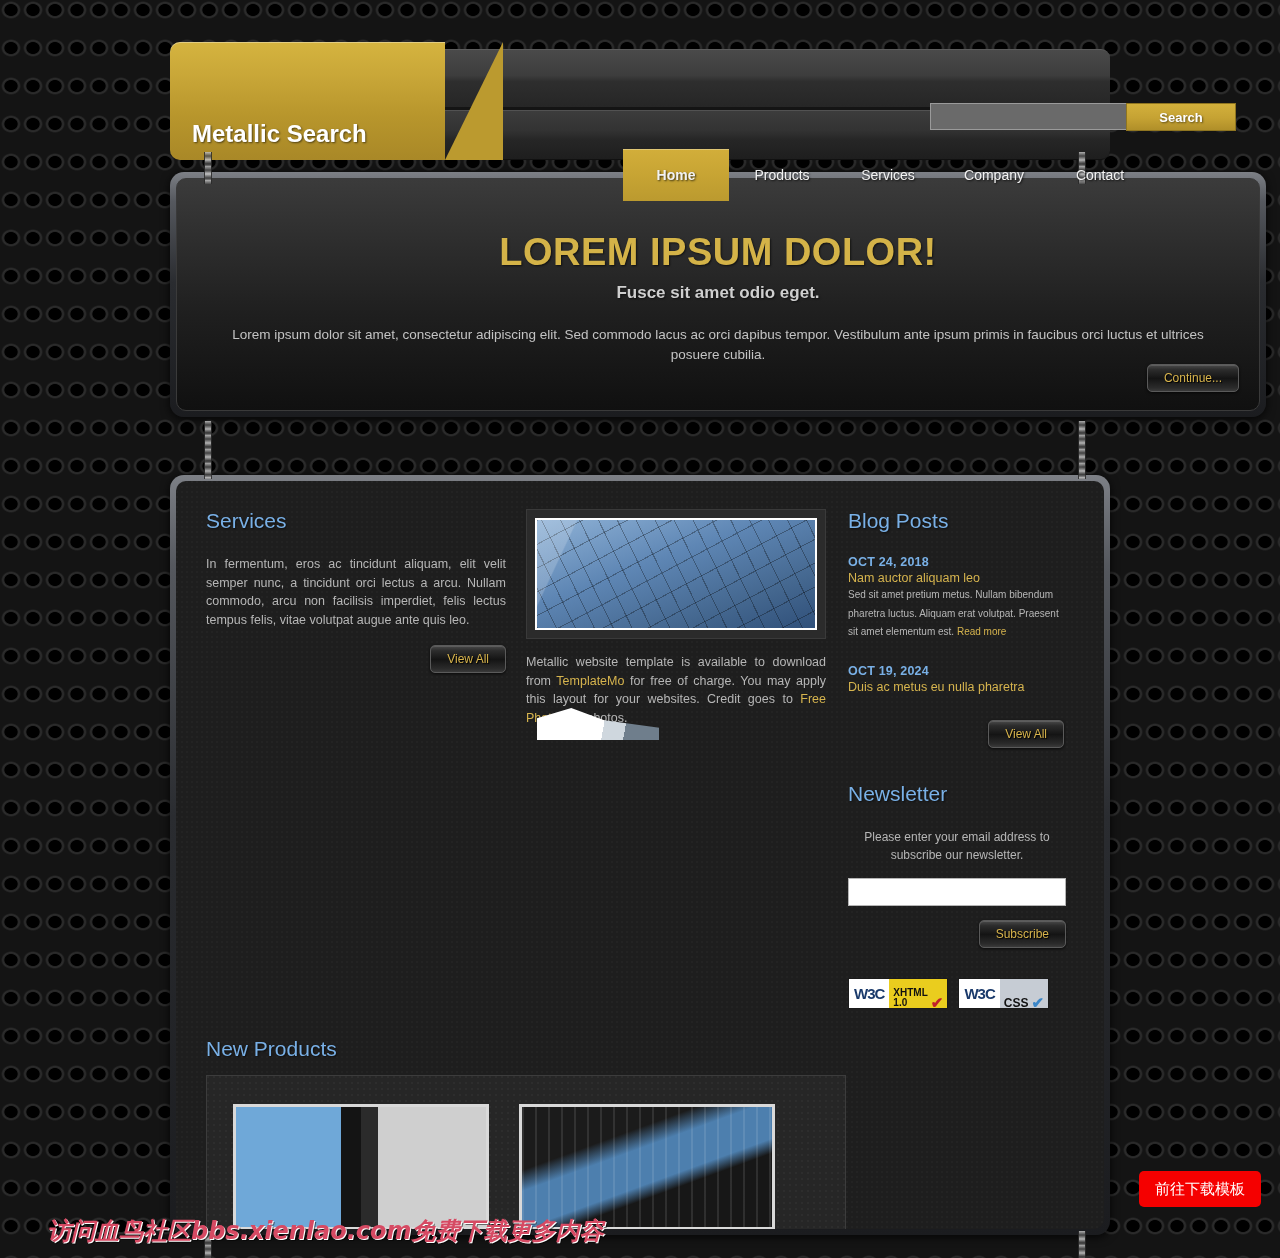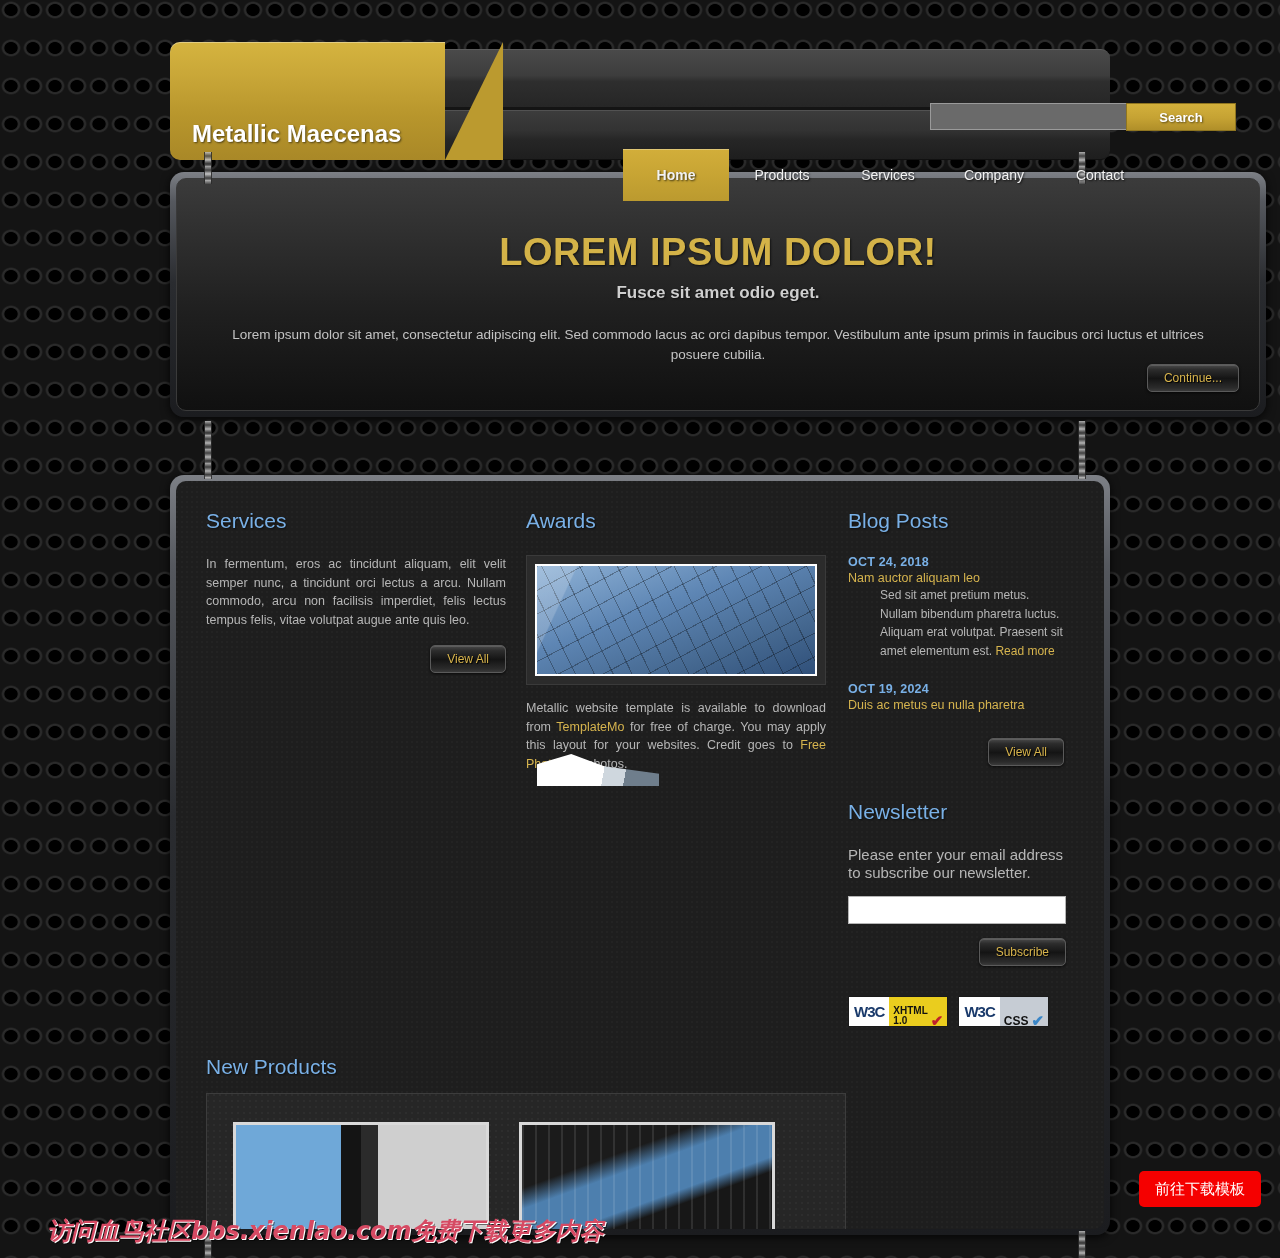--- a/index.html
+++ b/index.html
@@ -307,24 +307,23 @@
     letter-spacing: .2px;
   }
   .blog-title {
     color: #d6b44e;
     font-size: 12.5px;
     cursor: pointer;
     margin-top: 2px;
   }
   .blog-text {
     color: #b6b6b6;
-    font-size: 12px;
+    font-size: 10px;
     line-height: 18.5px;
     margin-top: 1px;
-    margin-left: 32px;
   }
   .blog-gap { height: 22px; }
 
   
   .np-wrap { margin-top: 28px; display: flex; }
   .np-left { width: 640px; }
   .np-box {
     margin-top: 14px;
     background: #262626;
     background-image: radial-gradient(circle at 1px 1px, rgba(255,255,255,.03) 1px, transparent 1px);
@@ -346,21 +345,21 @@
       #6fa8d8;
   }
   .np-img-2 {
     background:
       repeating-linear-gradient(90deg, rgba(255,255,255,.10) 0 2px, transparent 2px 13px),
       linear-gradient(160deg, #1b1b1b 0 30%, #4d7fae 40% 58%, #171717 65% 100%);
   }
 
   
   .newsletter { margin-top: 34px; width: 218px; }
-  .nl-text { color: #b6b6b6; font-size: 15px; line-height: 18px; }
+  .nl-text { color: #b6b6b6; font-size: 12px; line-height: 18px; text-align: center; }
   .nl-input {
     width: 218px;
     height: 28px;
     background: #fff;
     border: 1px solid #b5b5b5;
     margin-top: 14px;
     outline: none;
     padding: 0 6px;
     font-size: 12px;
     font-family: "Liberation Sans", sans-serif;
@@ -441,21 +440,21 @@
   <div class="chain" style="left:204px; top:421px; height:58px;"></div>
   <div class="chain" style="left:1078px; top:421px; height:58px;"></div>
   <div class="chain" style="left:204px; top:1231px; height:27px;"></div>
   <div class="chain" style="left:1078px; top:1231px; height:27px;"></div>
 
   <div class="header-wrap">
     <div class="header-bar-top"></div>
     <div class="header-bar-bot"></div>
 
     <div class="logo-plate"></div>
-    <div class="logo-text">Metallic Maecenas</div>
+    <div class="logo-text">Metallic Search</div>
 
     <input class="search-input" type="text" placeholder="" style="">
     <button class="search-btn">Search</button>
 
     <div class="nav">
       <div class="nav-item active">Home</div>
       <div class="nav-item">Products</div>
       <div class="nav-item">Services</div>
       <div class="nav-item">Company</div>
       <div class="nav-item">Contact</div>
@@ -480,21 +479,20 @@
 
         <div class="col-services">
           <h2 class="sect">Services</h2>
           <p class="body">In fermentum, eros ac tincidunt aliquam, elit velit semper nunc, a tincidunt orci lectus a arcu. Nullam commodo, arcu non facilisis imperdiet, felis lectus tempus felis, vitae volutpat augue ante quis leo.</p>
           <div class="btn-right">
             <button class="metal-btn">View All</button>
           </div>
         </div>
 
         <div class="col-awards">
-          <h2 class="sect">Awards</h2>
           <div class="award-frame">
             <div class="award-img"></div>
           </div>
           <p class="body"><span>Metallic website template is available to download from </span><span class="lnk">TemplateMo</span><span> for free of charge. You may apply this layout for your websites. Credit goes to </span><span class="lnk">Free Photos</span><span> for photos.</span></p>
         </div>
 
         <div class="col-blog">
           <h2 class="sect">Blog Posts</h2>
 
           <div>

